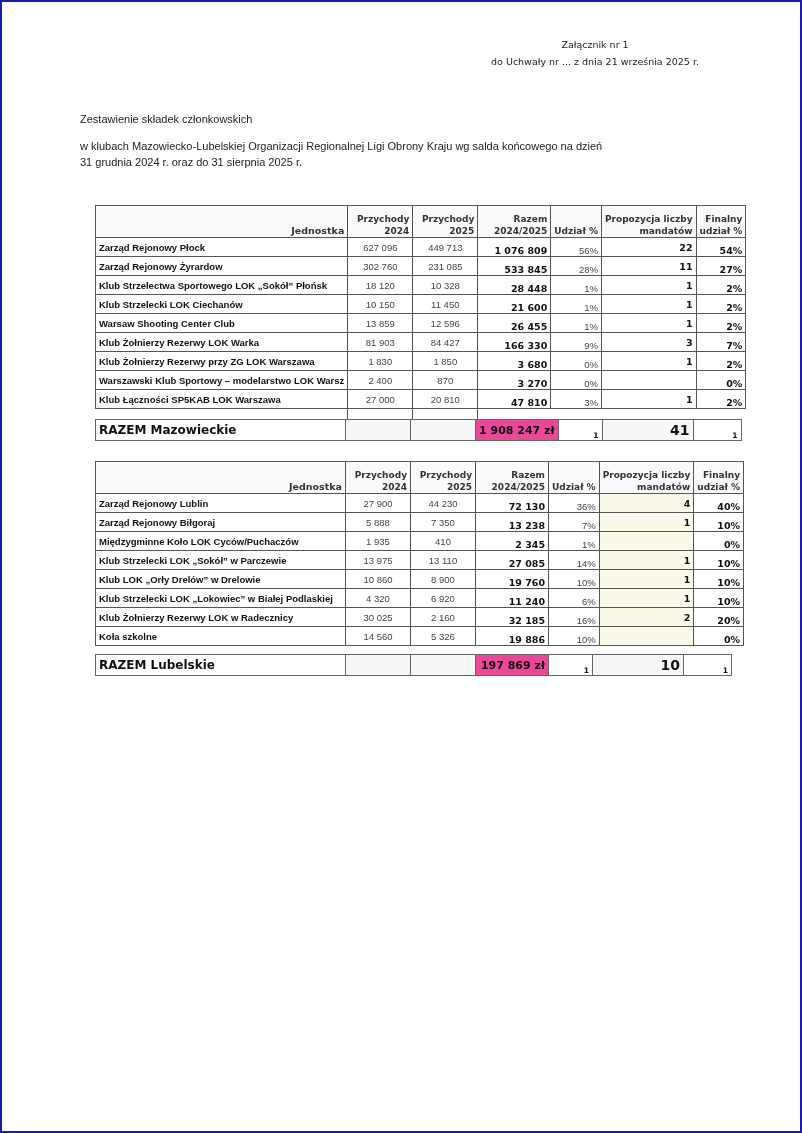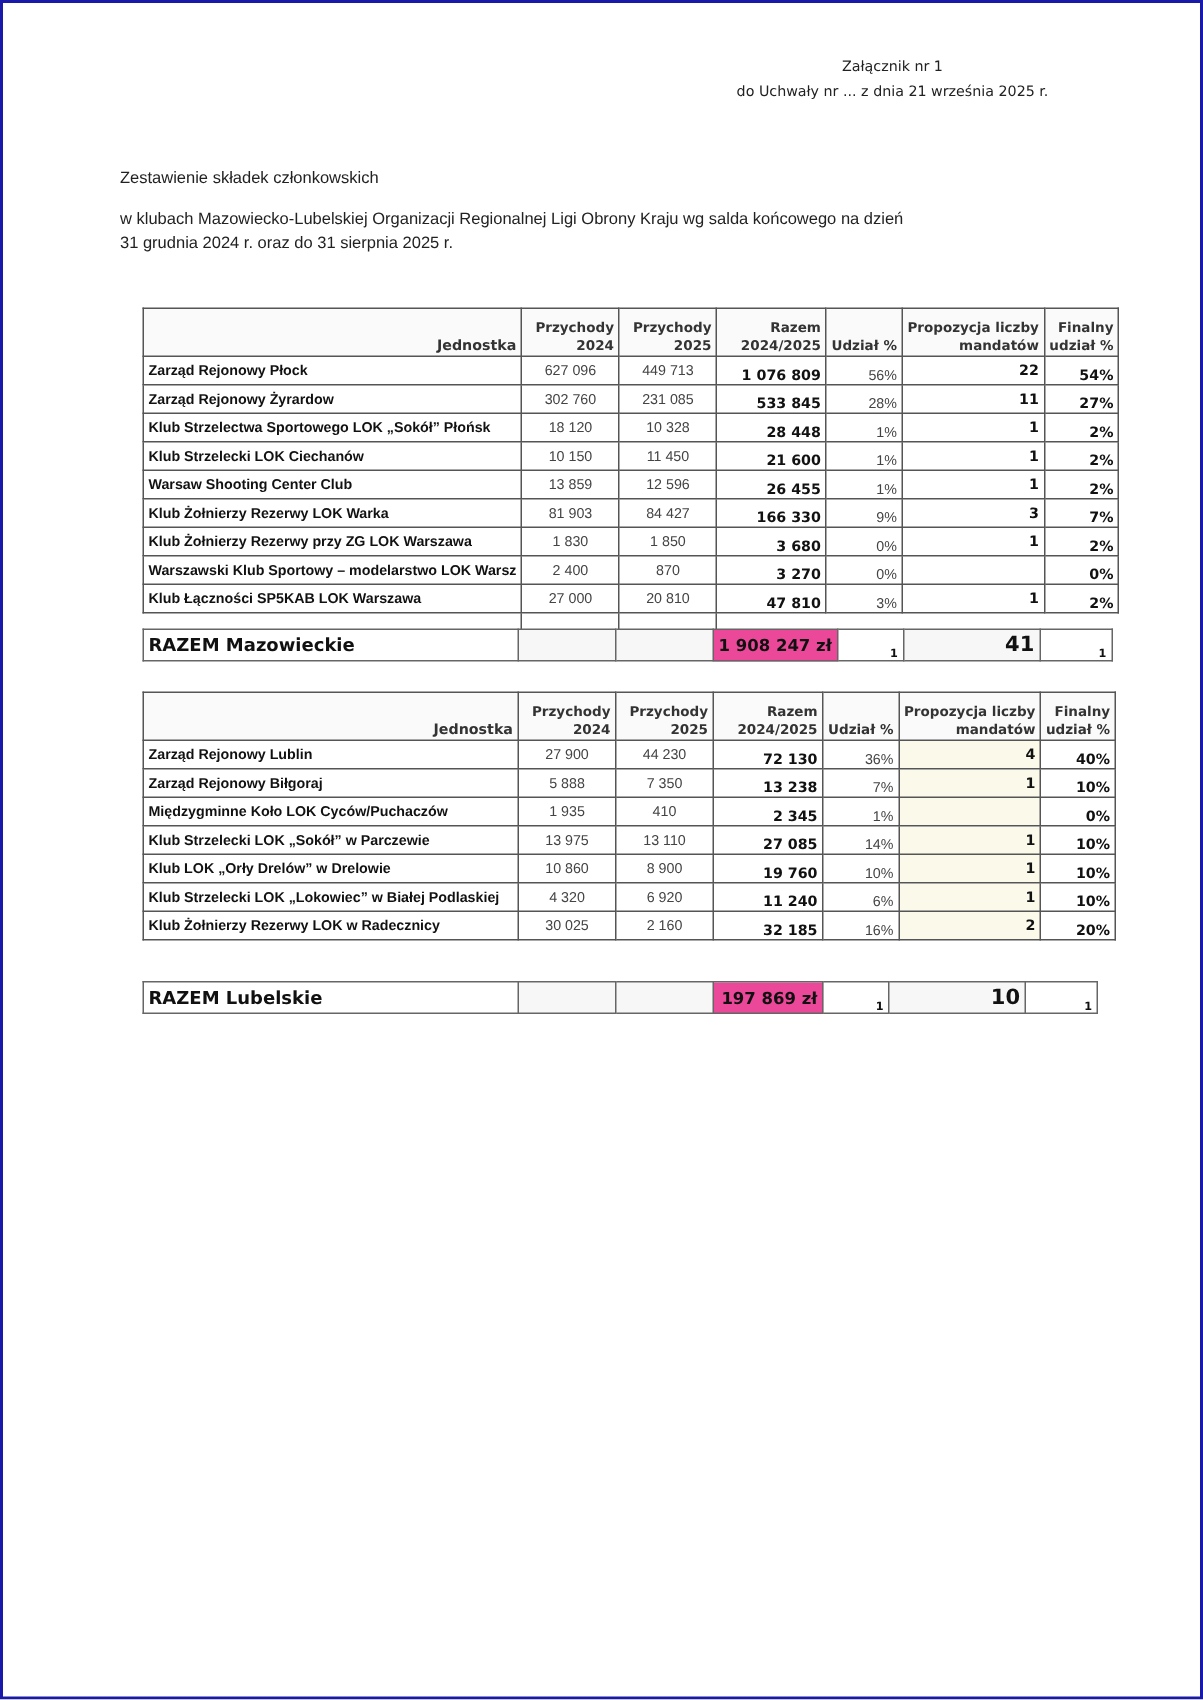--- a/index.html
+++ b/index.html
@@ -296,20 +296,29 @@
       </tr>
       <tr class="row">
         <td class="name">Klub Żołnierzy Rezerwy LOK w Radecznicy</td>
         <td class="small">30 025</td>
         <td class="small">2 160</td>
         <td class="sum">32 185</td>
         <td class="pct">16%</td>
         <td class="mand tint">2</td>
         <td class="fin">20%</td>
       </tr>
+      <tr class="row">
+        <td class="name">Koła szkolne</td>
+        <td class="small">14 560</td>
+        <td class="small">5 326</td>
+        <td class="sum">19 886</td>
+        <td class="pct">10%</td>
+        <td class="mand tint"></td>
+        <td class="fin">0%</td>
+      </tr>
     </tbody>
 </table>
 
 <table class="total tot2">
   <colgroup>
       <col style="width:250px">
       <col style="width:65px">
       <col style="width:65px">
       <col style="width:73px">
       <col style="width:44px">

